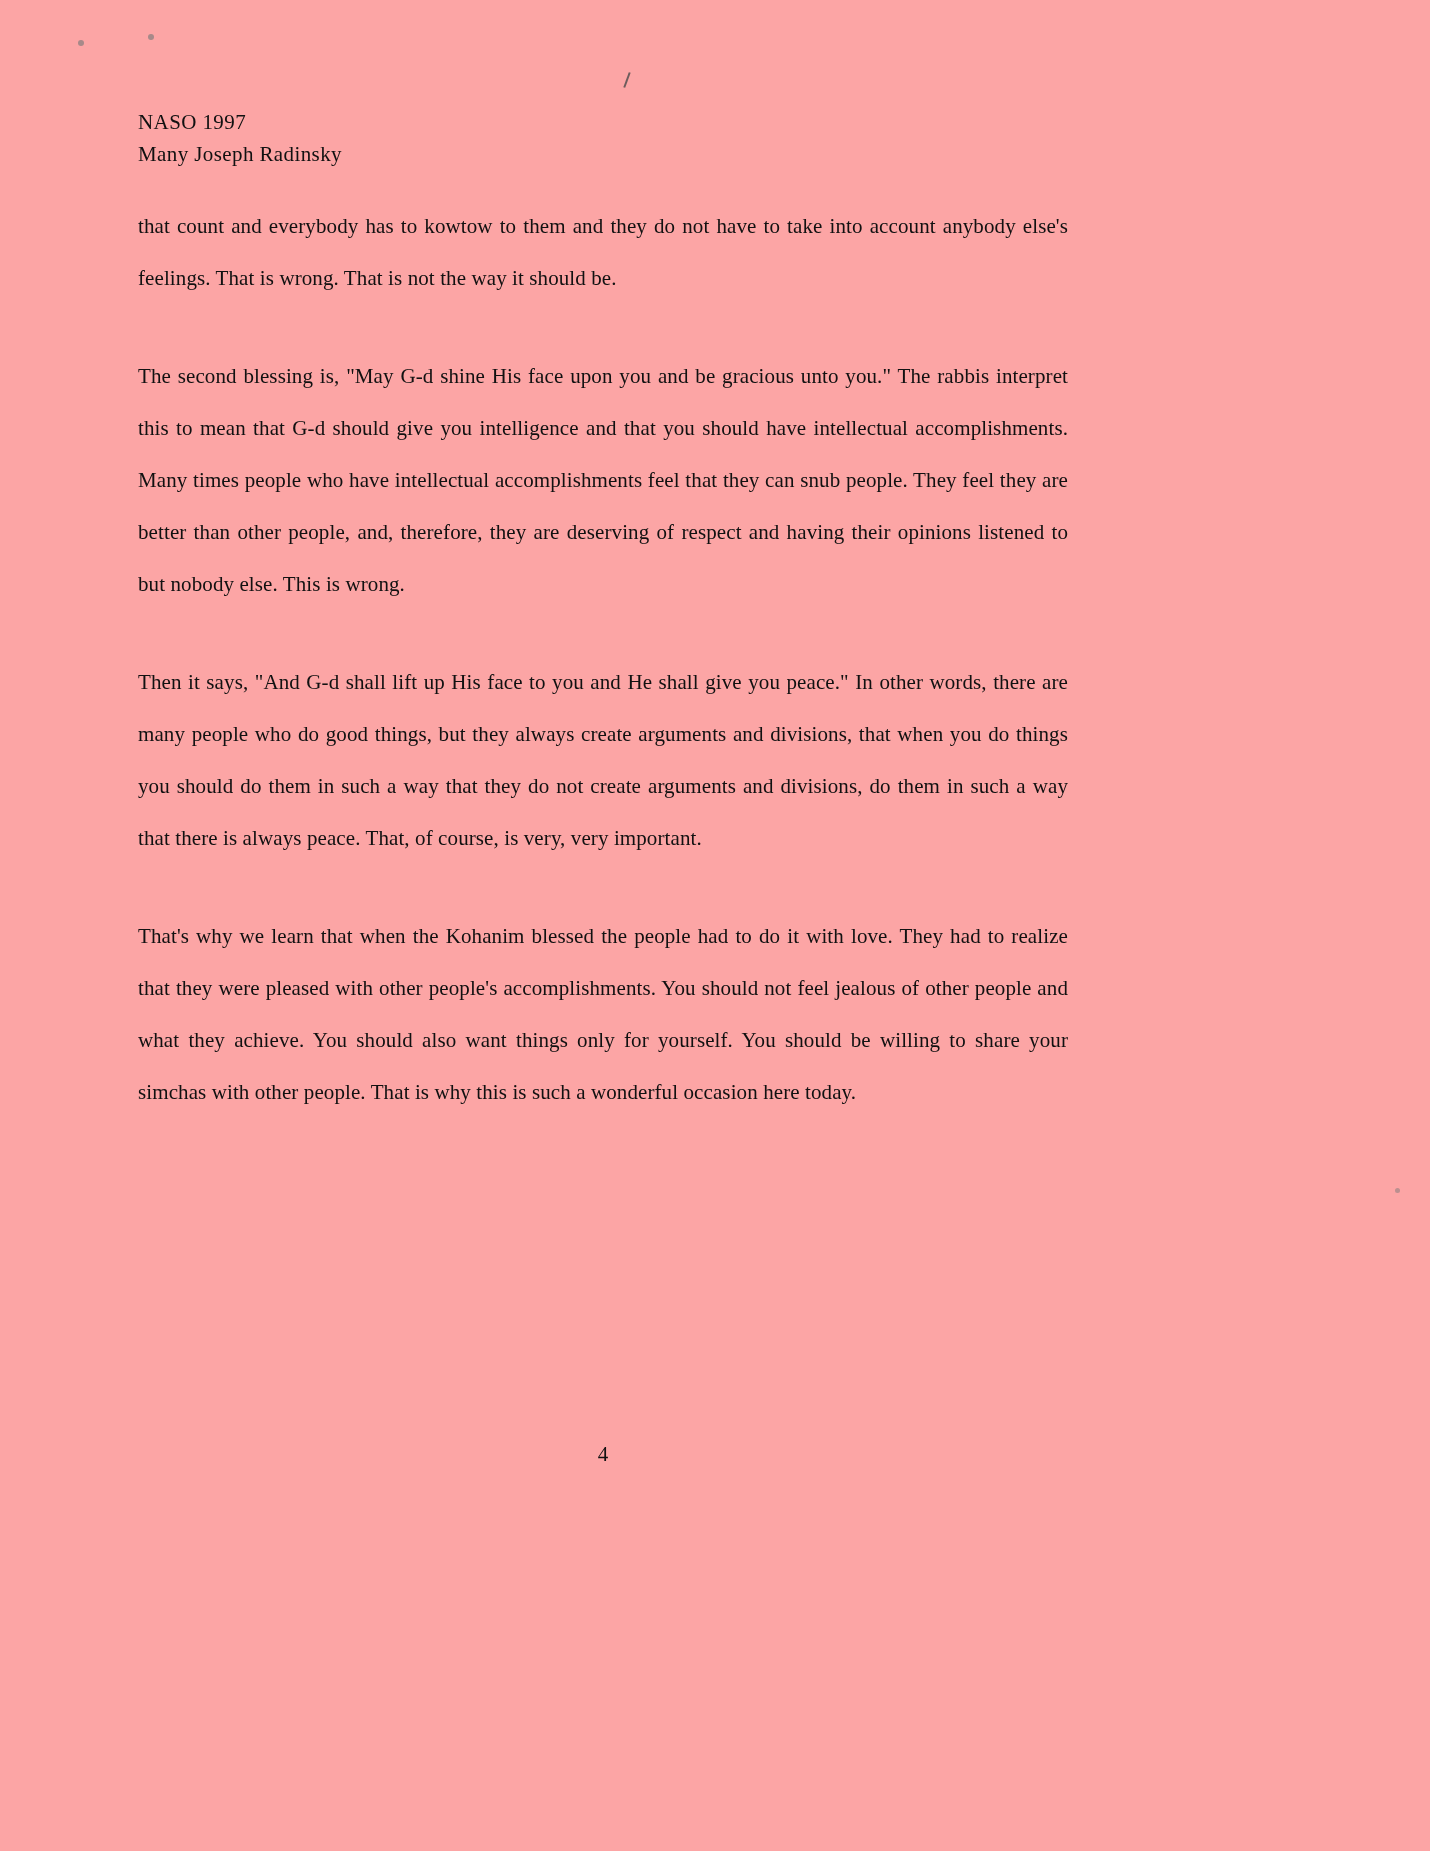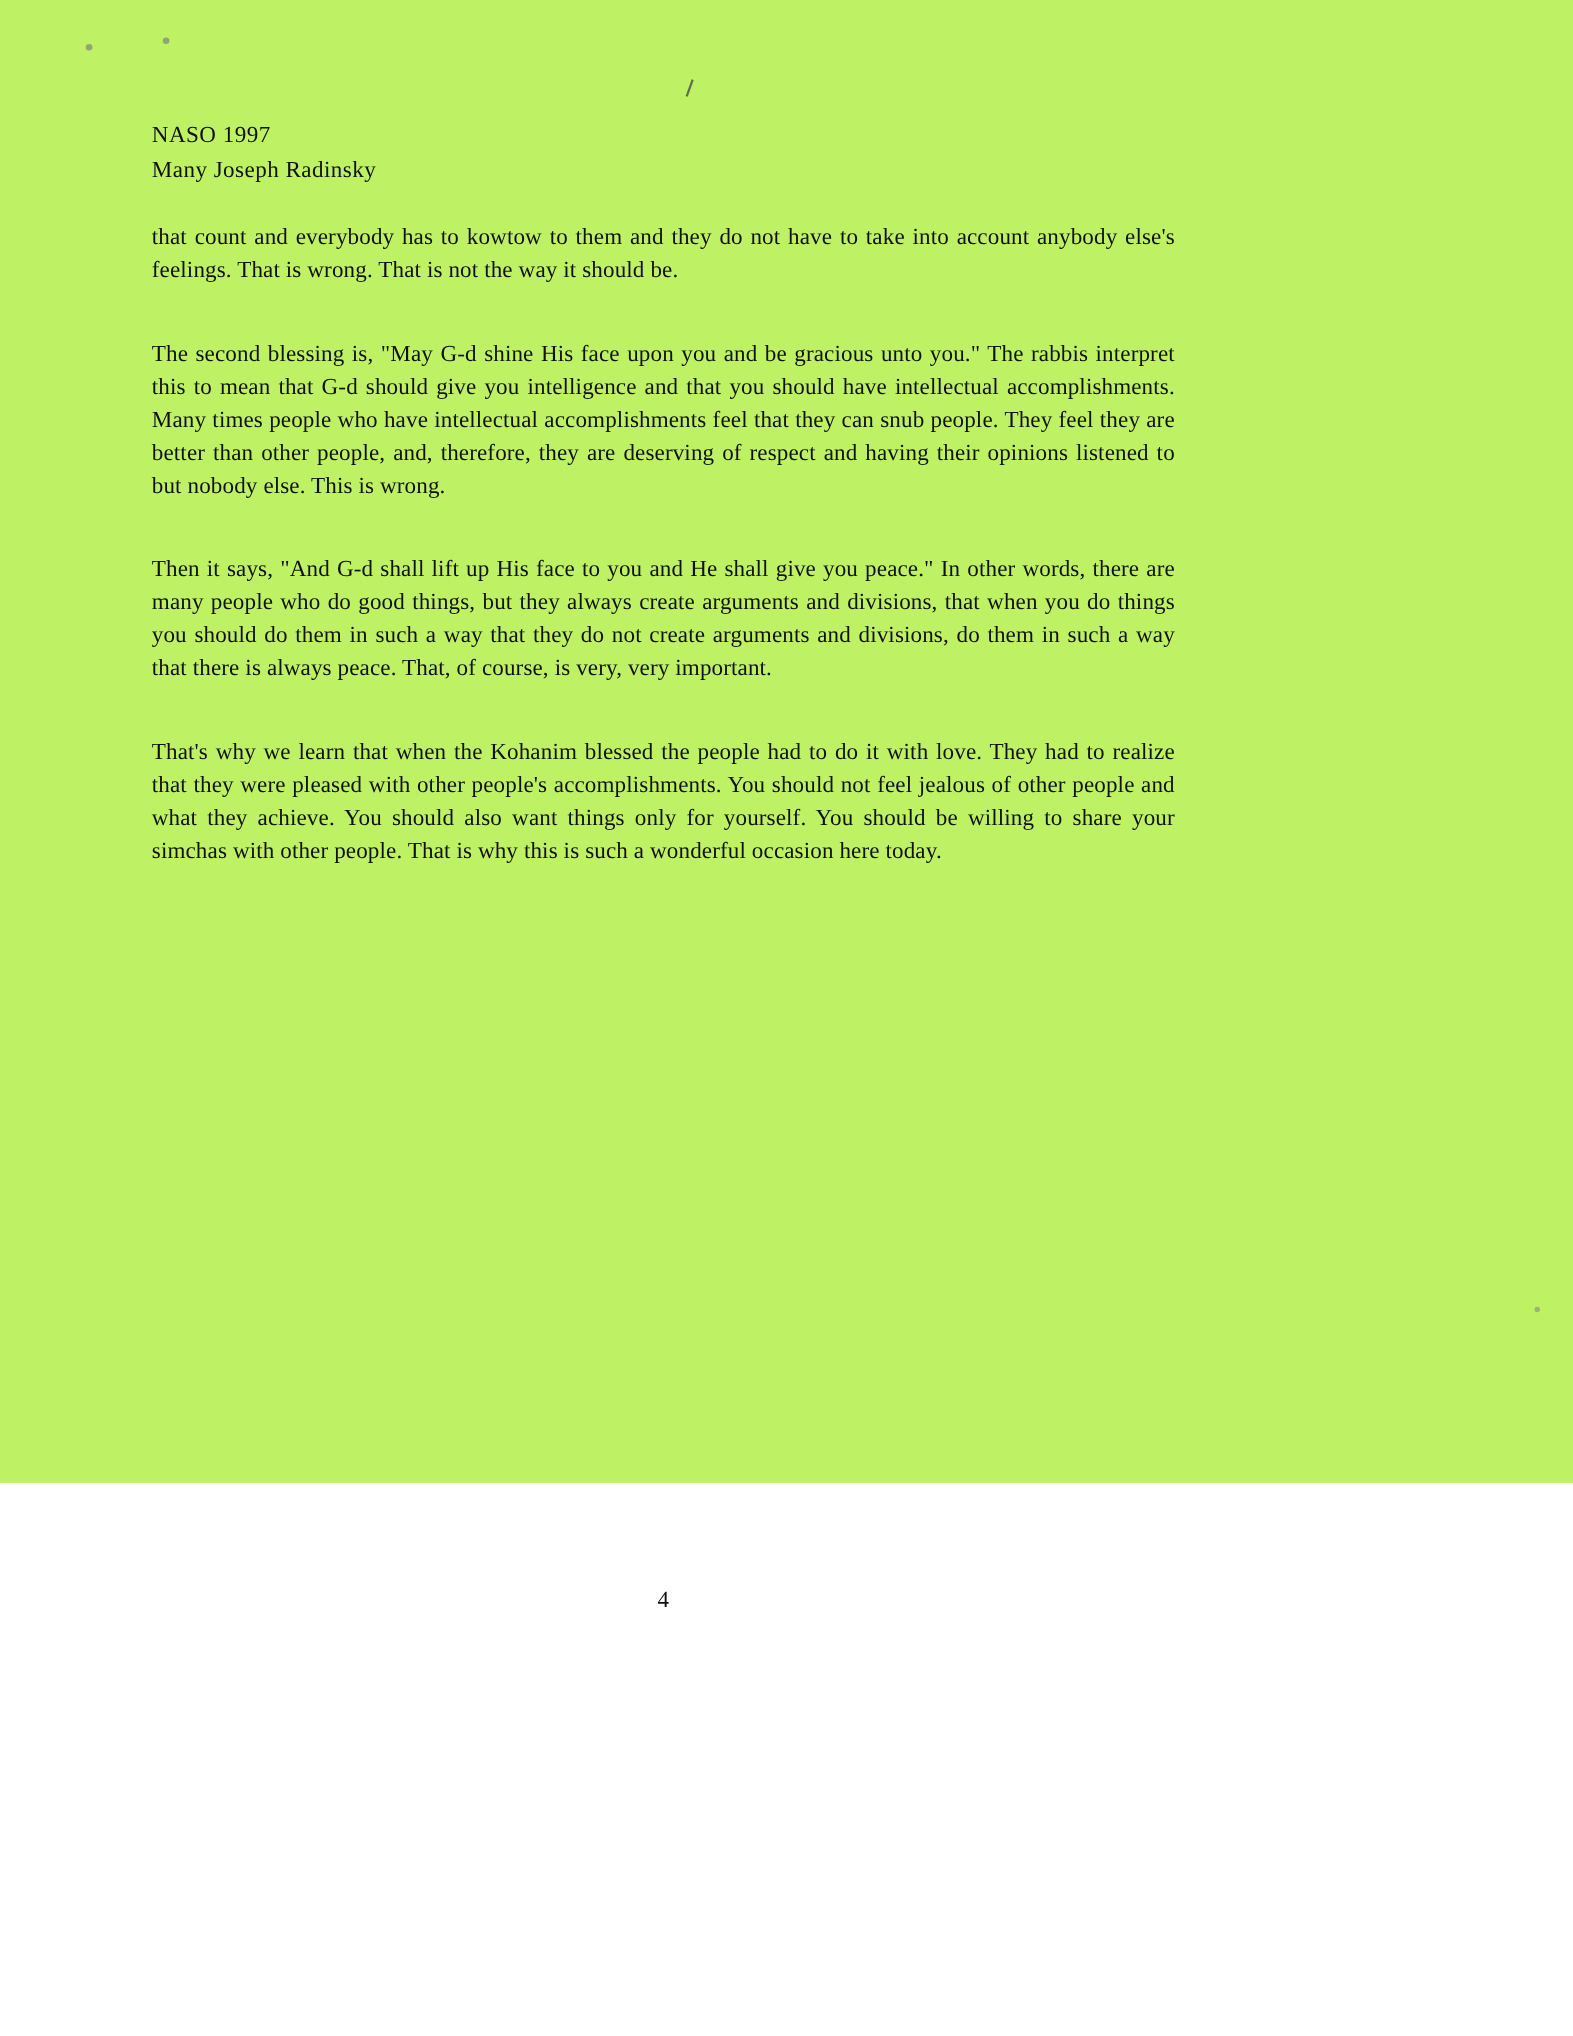--- a/index.html
+++ b/index.html
@@ -12,22 +12,22 @@
     height: 1851px;
     position: relative;
     font-family: "Liberation Serif", serif;
     color: #1a1a1a;
     overflow: hidden;
   }
   .page {
     position: absolute;
     top: 0; left: 0;
     width: 1430px;
-    height: 1348px;
-    background: #bef264;
+    height: 1851px;
+    background: #fca5a5;
   }
   
   .speck {
     position: absolute;
     background: #7a7a7a;
     border-radius: 50%;
     opacity: 0.65;
   }
   .speck.s1 { left: 78px;  top: 40px;  width: 6px; height: 6px; }
   .speck.s2 { left: 148px; top: 34px;  width: 6px; height: 6px; }
@@ -51,21 +51,21 @@
   .heading-line {
     font-size: 21px;
     line-height: 32px;
     letter-spacing: 0.4px;
     color: #111;
   }
 
   .body-block {
     margin-top: 34px;
     font-size: 21px;
-    line-height: 30px;
+    line-height: 52px;
     text-align: justify;
     color: #111;
     letter-spacing: 0.1px;
   }
   .body-block.first { margin-top: 30px; }
   .body-block + .body-block { margin-top: 46px; }
 
   .page-number {
     position: absolute;
     left: 0;

